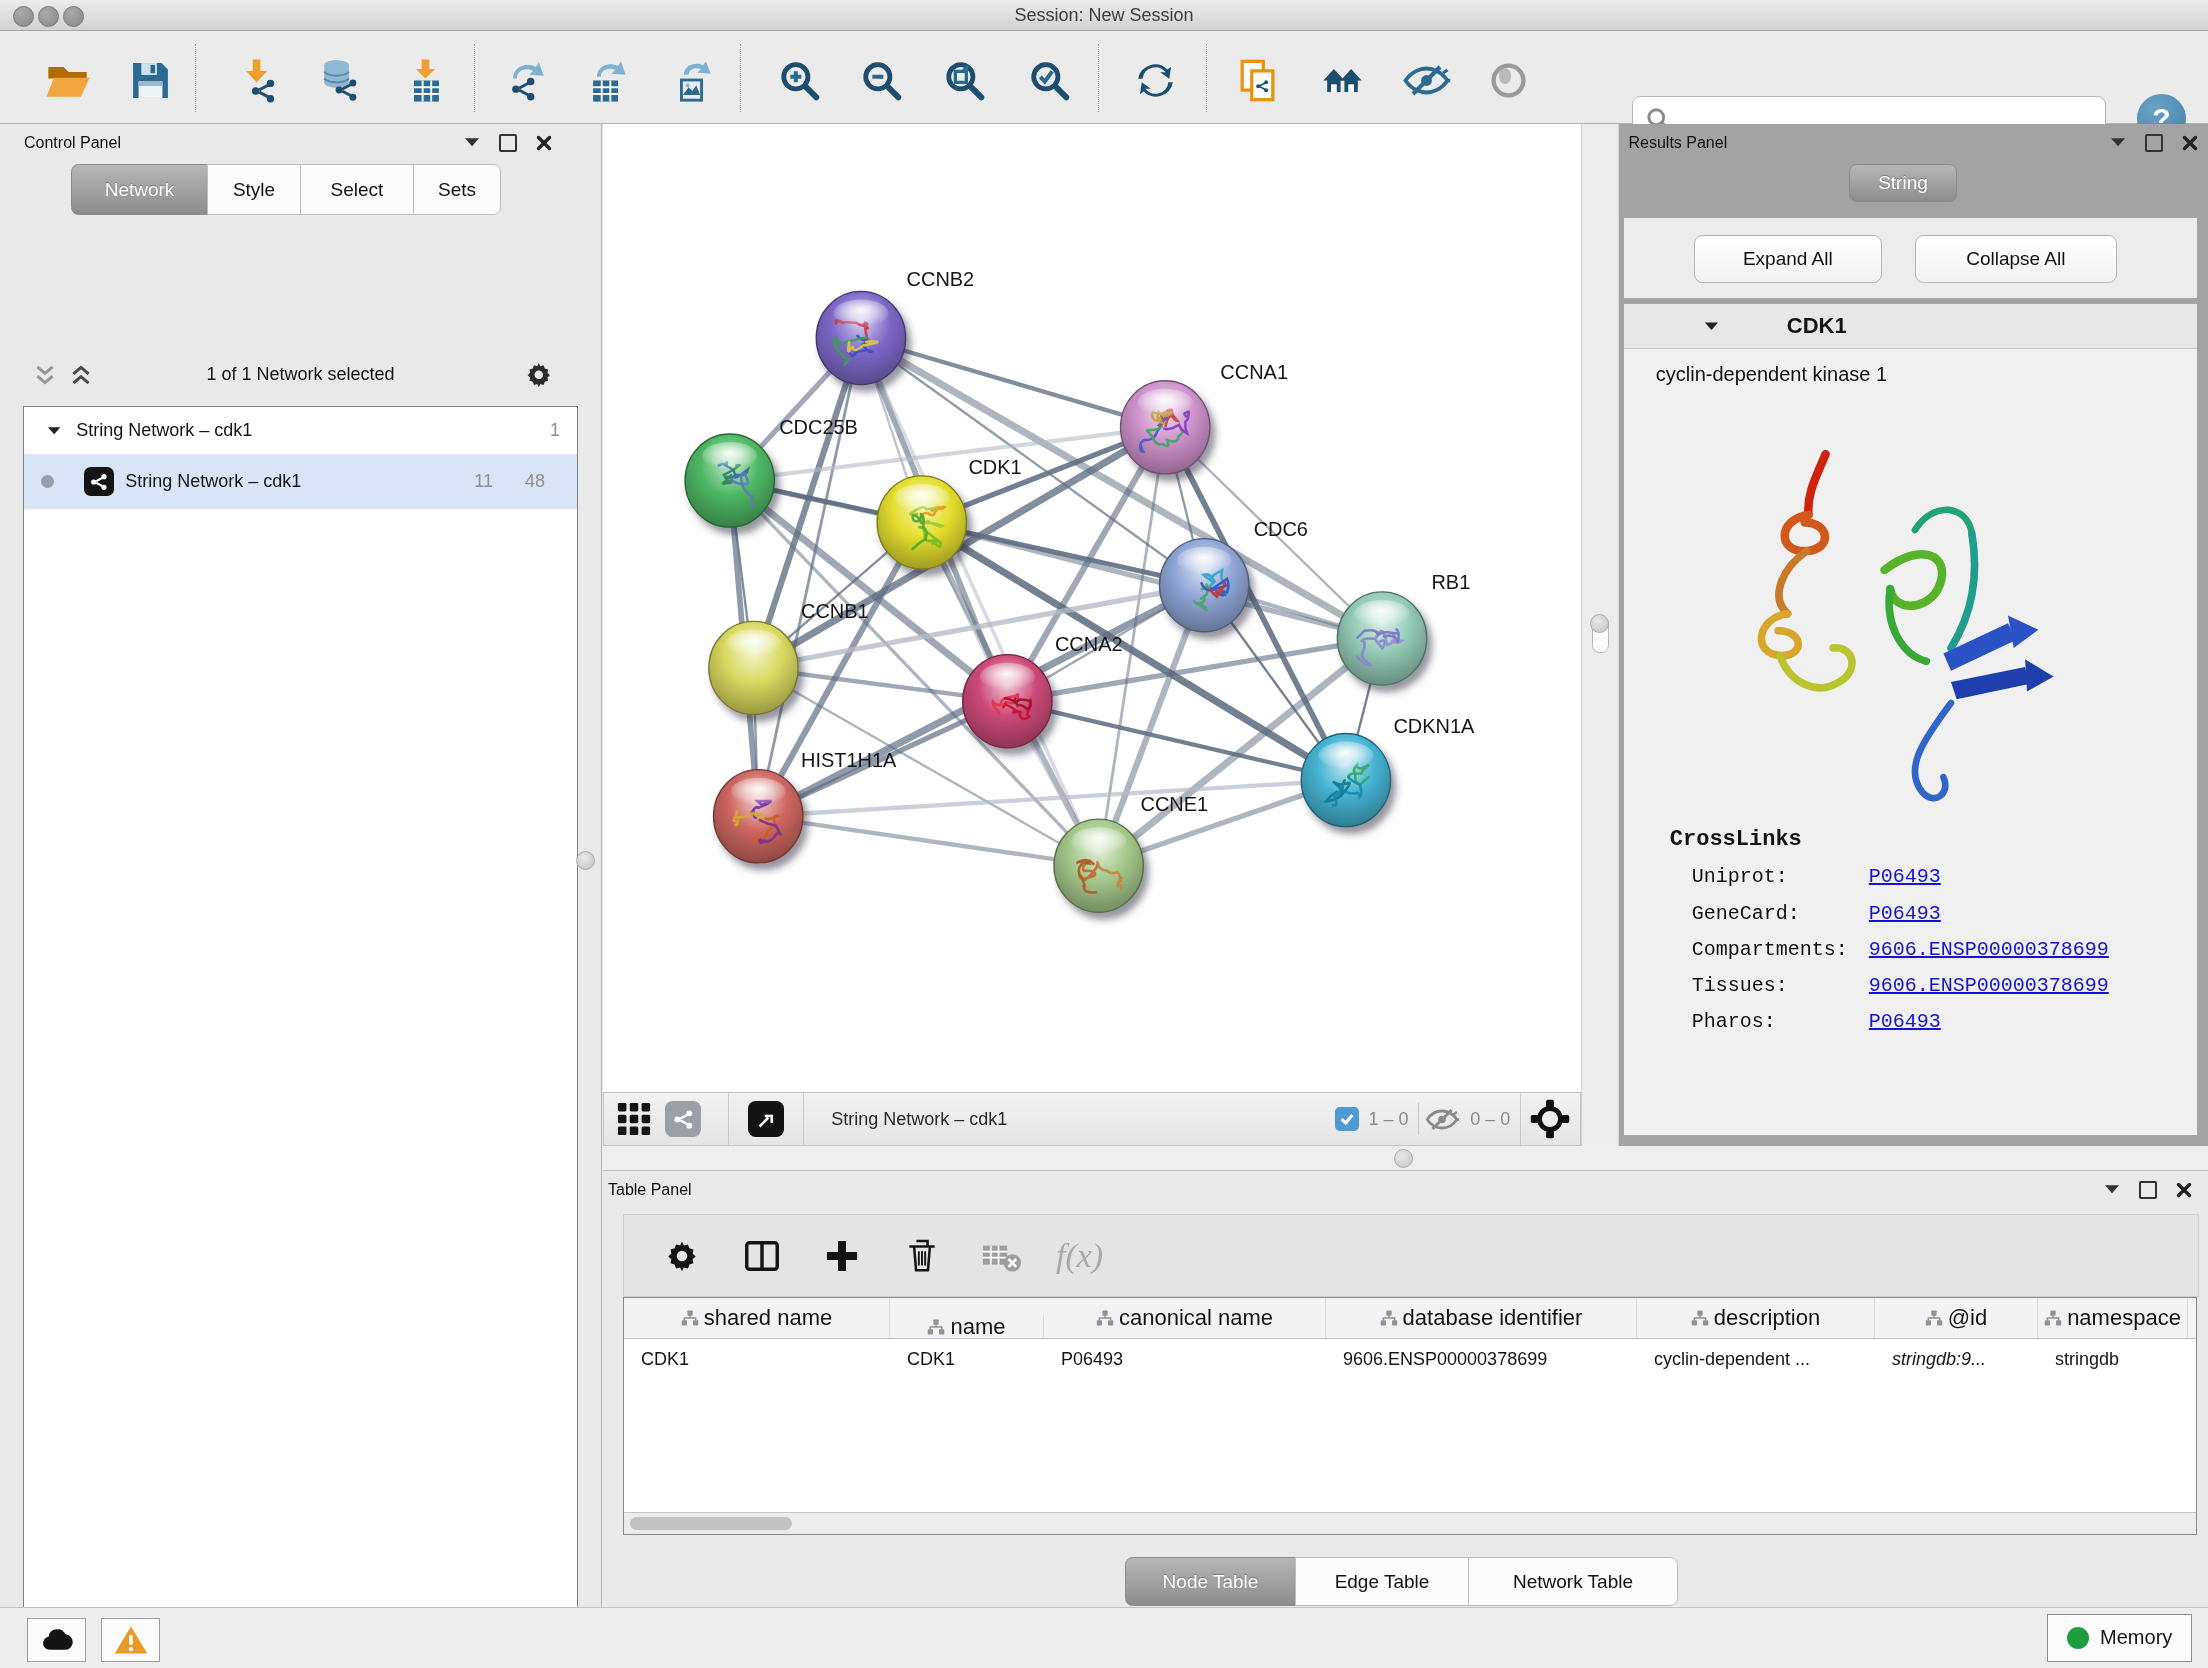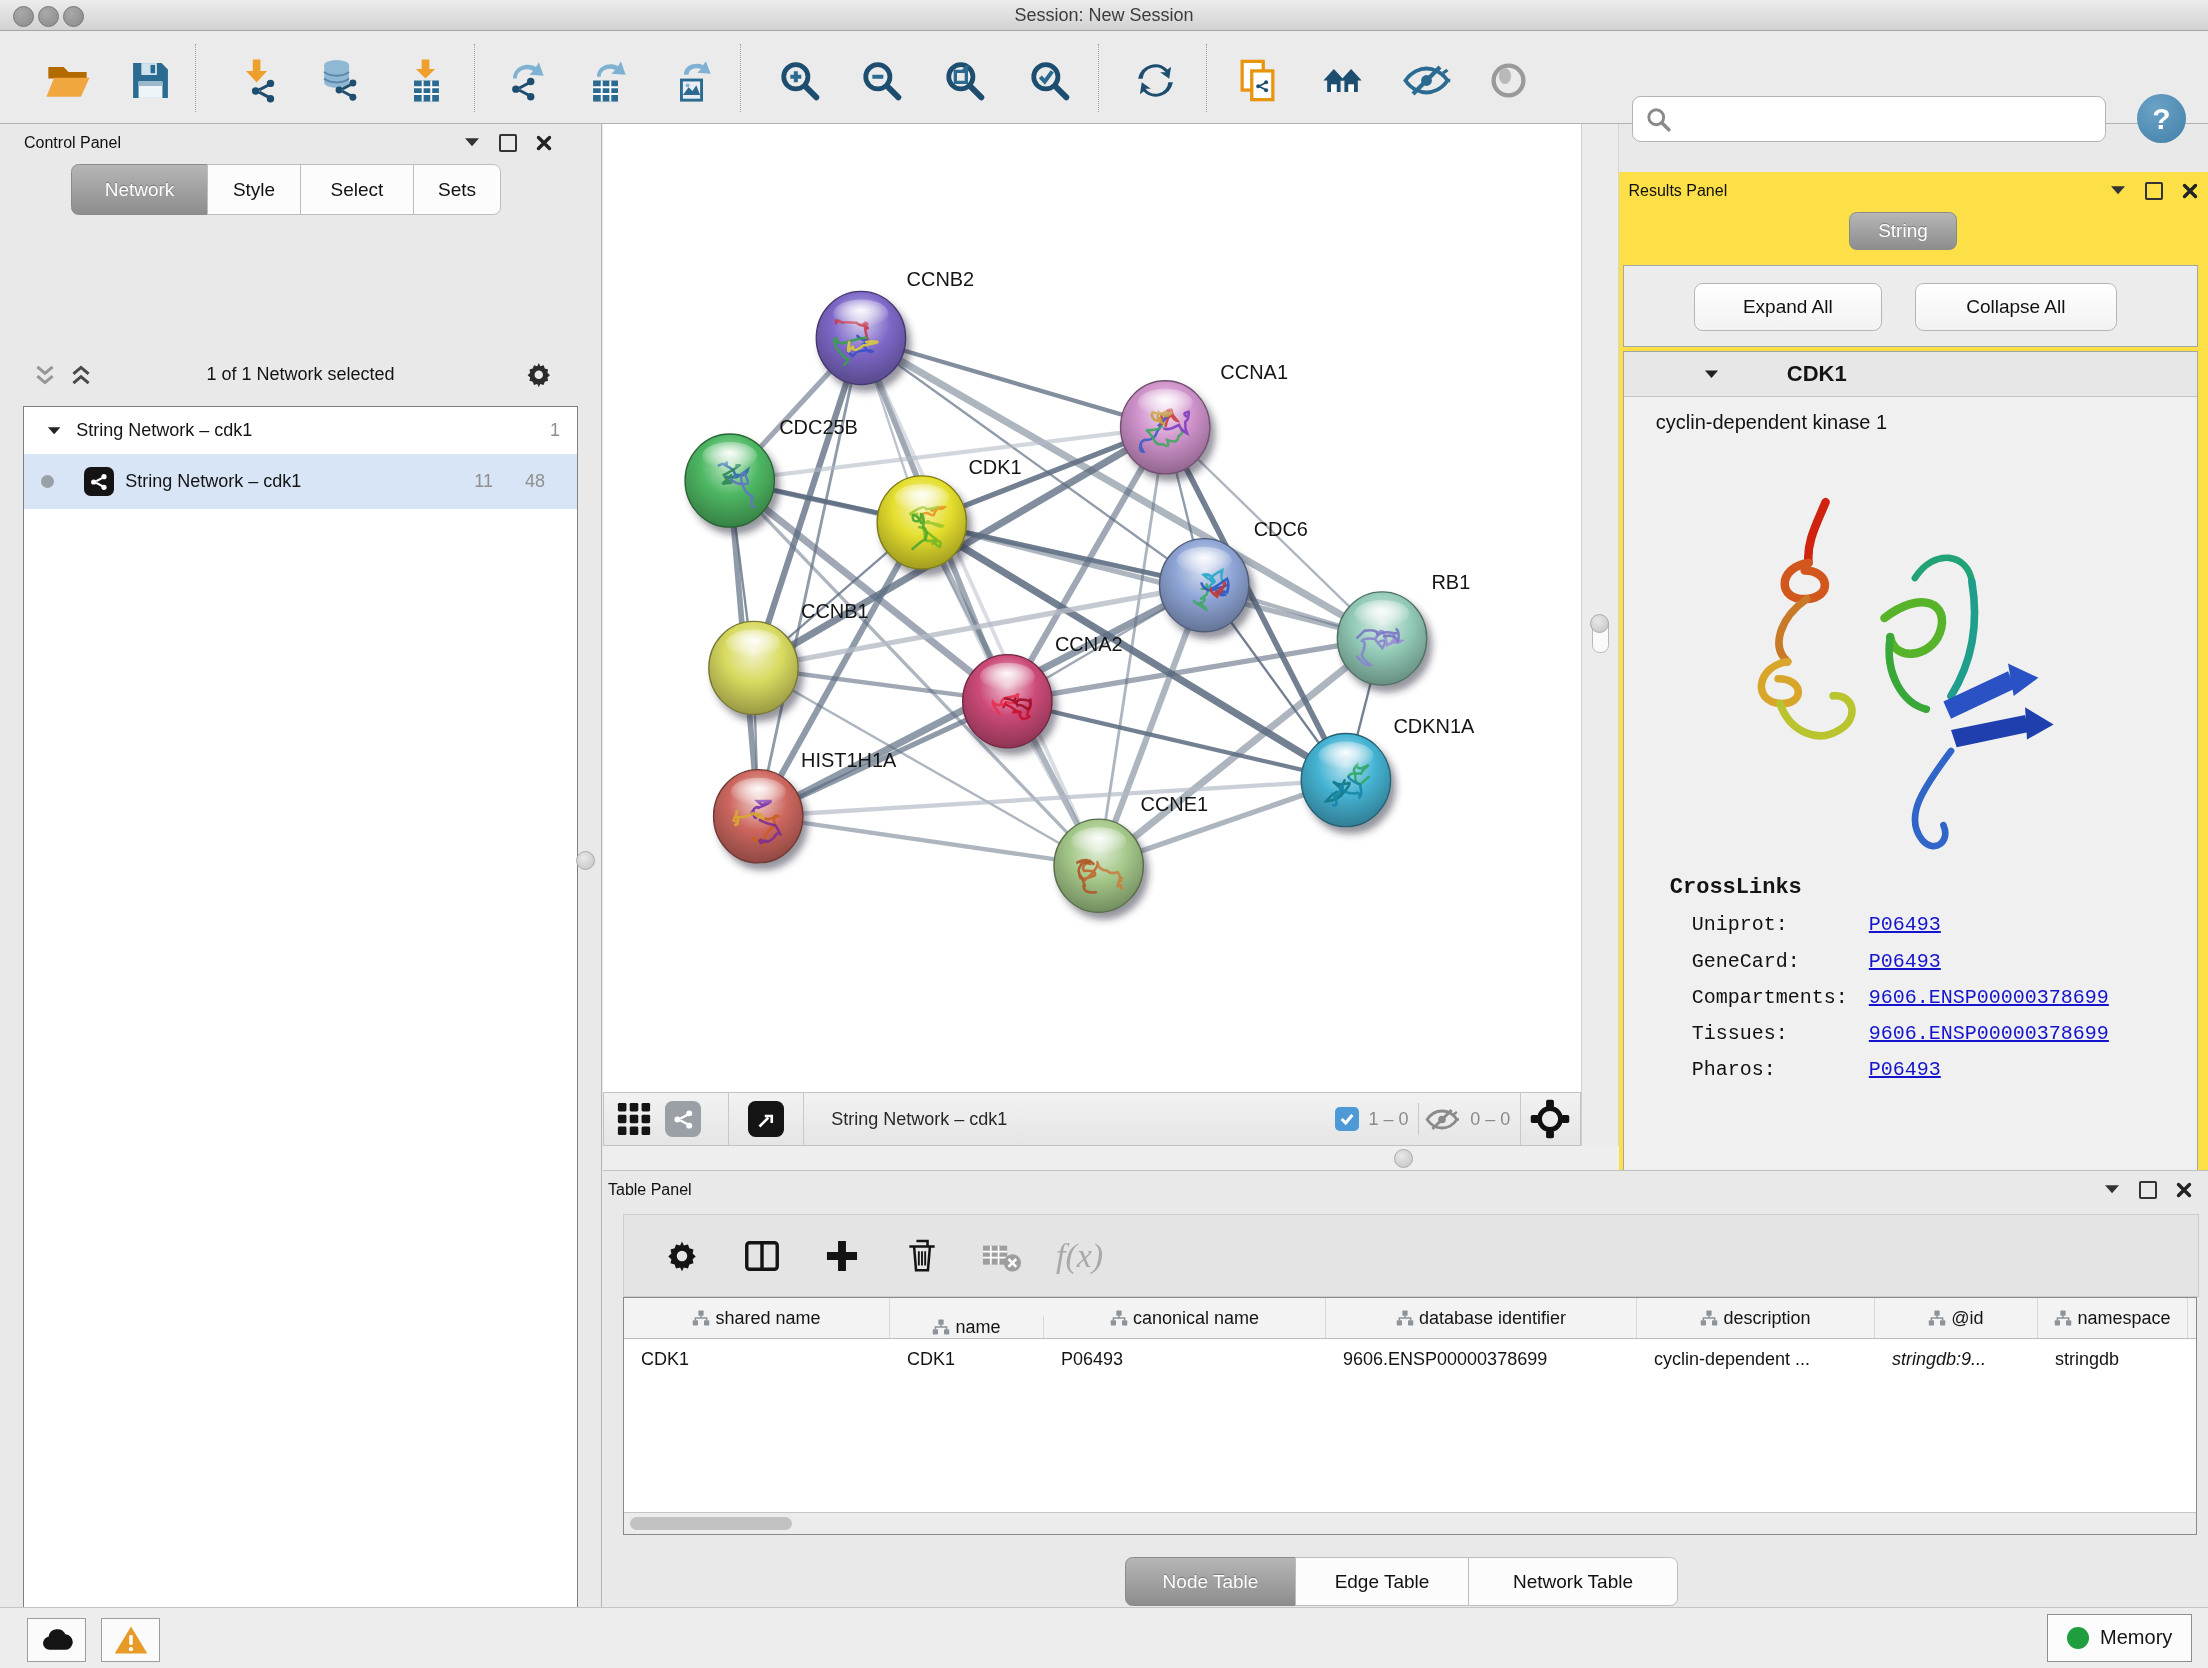--- a/index.html
+++ b/index.html
@@ -59,21 +59,21 @@
       background:linear-gradient(#f2f2f2,#e5e5e5);border:1px solid #c3c3c3;display:flex;align-items:center;}
   .nb-div{width:0;height:100%;border-left:1px solid #c8c8c8;}
   #netbar-title{font-size:18px;color:#282828;margin-left:27px;}
   .nb-count{font-size:18px;color:#8a8a8a;margin:0 9.5px;}
   #nb-check{width:24px;height:24px;border-radius:4.8px;background:#4d9ad6;display:flex;align-items:center;
       justify-content:center;margin-left:17px;}
   #splitter-strip{position:absolute;left:603px;top:1146px;width:1605px;height:24px;background:#eeeeee;}
   .split-dot{position:absolute;width:17px;height:17px;border-radius:50%;
       background:radial-gradient(circle at 40% 35%,#e8e8e8,#c2c2c2);border:1px solid #ababab;}
   
-  #rp{position:absolute;left:1619px;top:124px;width:590px;height:1022px;background:#fde047;margin-top:48px;}
+  #rp{position:absolute;left:1619px;top:124px;width:590px;height:1022px;background:#a3a3a3;}
   #rp-box1{position:absolute;left:3.8px;top:93px;width:573px;height:80px;border:1px solid #a6a6a6;
       background:#ececec;}
   .rp-btn{position:absolute;top:17px;height:46px;border:1px solid #b5b5b5;border-radius:8.6px;
       background:linear-gradient(#ffffff,#f2f2f2);font-size:19px;display:flex;align-items:center;
       justify-content:center;color:#111;}
   #rp-box2{position:absolute;left:3.8px;top:179px;width:573px;height:831px;border:1px solid #a6a6a6;
       background:#f0f0f0;}
   #gene-header{position:absolute;left:0;top:0;width:100%;height:44px;background:#e7e7e7;
       border-bottom:1px solid #c6c6c6;display:flex;align-items:center;}
   #gene-symbol{font-size:22px;font-weight:bold;margin-left:68px;}
@@ -88,21 +88,21 @@
   #tp{position:absolute;left:603px;top:1170px;width:1605px;height:438px;background:#e9e9e9;
       border-top:1px solid #c0c0c0;}
   #tp-toolbar{position:absolute;left:20px;top:43px;width:1574px;height:81px;background:#e4e4e4;
       border:1px solid #cdcdcd;display:flex;align-items:center;}
   .tpi{margin-left:36px;display:flex;align-items:center;justify-content:center;width:44px;height:44px;}
   #fx-label{font-family:"Liberation Serif",serif;font-style:italic;font-size:34px;color:#a9a9a9;margin-left:32px;}
   #tp-table{position:absolute;left:20px;top:126px;width:1574px;height:238px;background:#fff;
       border:1.9px solid #8a8a8a;box-sizing:border-box;overflow:hidden;}
   #tp-thead{display:flex;height:40px;background:#f3f3f3;border-bottom:1px solid #bcbcbc;}
   .th{box-sizing:border-box;display:flex;align-items:center;justify-content:center;gap:5px;
-      font-size:18px;border-right:1px solid #d8d8d8;flex:0 0 auto;overflow:hidden;white-space:nowrap;}
+      font-size:22px;border-right:1px solid #d8d8d8;flex:0 0 auto;overflow:hidden;white-space:nowrap;}
   #tp-row{display:flex;height:40px;background:#fff;}
   .td{box-sizing:border-box;display:flex;align-items:center;padding-left:17px;font-size:18px;
       flex:0 0 auto;overflow:hidden;white-space:nowrap;}
   #tp-hscroll{position:absolute;left:0;bottom:0;width:100%;height:21px;background:#ececec;
       border-top:1px solid #c6c6c6;}
   #tp-thumb{position:absolute;left:5.7px;top:3.8px;width:162px;height:13.3px;border-radius:6.7px;background:#c2c2c2;}
   
   #statusbar{position:absolute;left:0;top:1607px;width:2208px;height:61px;background:#ededed;
       border-top:1px solid #c4c4c4;}
   .sb-btn{position:absolute;top:9.5px;width:57px;height:42px;background:#fbfbfb;border:1.9px solid #9e9e9e;

